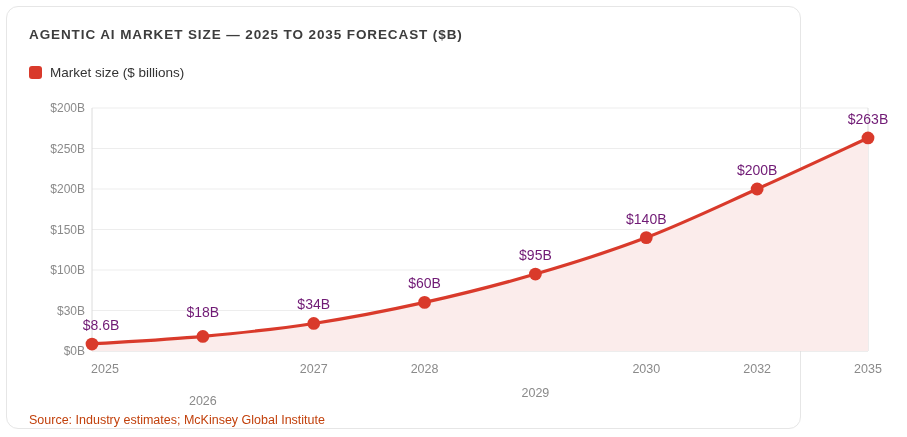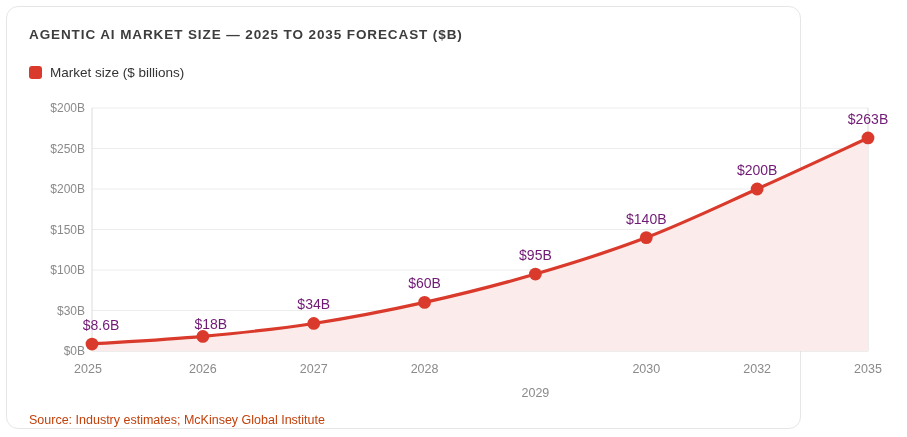--- a/index.html
+++ b/index.html
@@ -155,32 +155,32 @@
     <div class="y-labels" id="y-labels">
         <div class="y-label" style="top: 344px;">$0B</div>
         <div class="y-label" style="top: 303.5px;">$30B</div>
         <div class="y-label" style="top: 263px;">$100B</div>
         <div class="y-label" style="top: 222.5px;">$150B</div>
         <div class="y-label" style="top: 182px;">$200B</div>
         <div class="y-label" style="top: 141.5px;">$250B</div>
         <div class="y-label" style="top: 101px;">$200B</div>
       </div>
     <div class="x-labels" id="x-labels">
-        <div class="x-label" style="left: 81px;">2025</div>
-        <div class="x-label" style="left: 195.857px;">2026</div>
+        <div class="x-label" style="left: 98px;">2025</div>
+        <div class="x-label" style="left: 195.857px; margin-top: 32px;">2026</div>
         <div class="x-label" style="left: 306.714px;">2027</div>
         <div class="x-label" style="left: 417.571px;">2028</div>
         <div class="x-label" style="left: 528.429px; margin-top: 24px;">2029</div>
         <div class="x-label" style="left: 639.286px;">2030</div>
         <div class="x-label" style="left: 750.143px;">2032</div>
         <div class="x-label" style="left: 861px;">2035</div>
       </div>
     <div class="x-labels" id="pt-labels">
         <div class="pt-label" style="left: 94px; top: 326.034px;">$8.6B</div>
-        <div class="pt-label" style="left: 195.857px; top: 325px; margin-left: 8px;">$18B</div>
+        <div class="pt-label" style="left: 195.857px; top: 313px;">$18B</div>
         <div class="pt-label" style="left: 306.714px; top: 305.46px;">$34B</div>
         <div class="pt-label" style="left: 417.571px; top: 284.4px;">$60B</div>
         <div class="pt-label" style="left: 528.429px; top: 256.05px; text-align: center;">$95B</div>
         <div class="pt-label" style="left: 639.286px; top: 219.6px;">$140B</div>
         <div class="pt-label" style="left: 750.143px; top: 171px;">$200B</div>
         <div class="pt-label" style="left: 861px; top: 119.97px;">$263B</div>
       </div>
   </div>
 
   <div class="source">Source: Industry estimates; McKinsey Global Institute</div>

